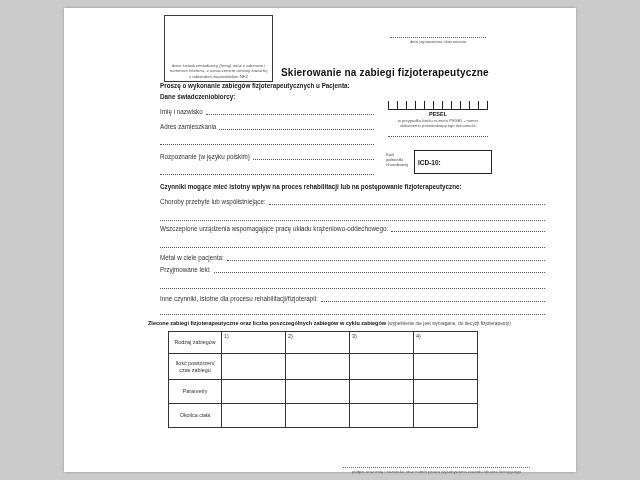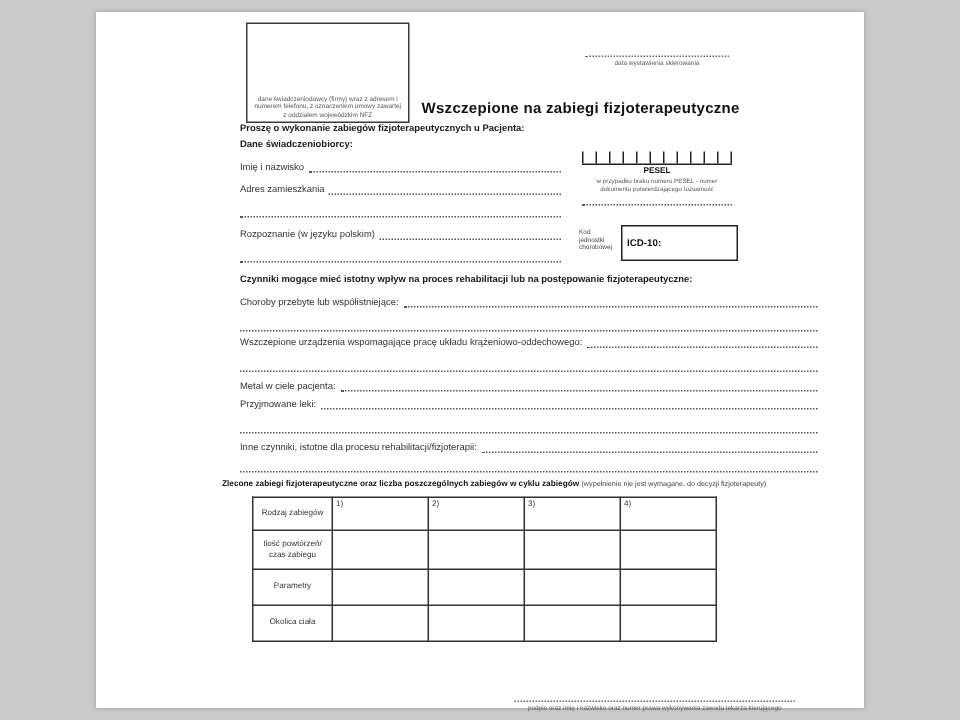--- a/index.html
+++ b/index.html
@@ -65,21 +65,21 @@
 
   <div class="abs stamp-box">
     <div class="stamp-note">dane świadczeniodawcy (firmy) wraz z adresem i numerem telefonu, z oznaczeniem umowy zawartej z oddziałem wojewódzkim NFZ</div>
   </div>
 
   <div class="abs date-block">
     <div class="dotline"></div>
     <div class="tiny-caption">data wystawienia skierowania</div>
   </div>
 
-  <div class="abs title">Wszczepione na zabiegi fizjoterapeutyczne</div>
+  <div class="abs title">Skierowanie na zabiegi fizjoterapeutyczne</div>
 
   <div class="abs bold-line intro">Proszę o wykonanie zabiegów fizjoterapeutycznych u Pacjenta:</div>
   <div class="abs bold-line sec-patient">Dane świadczeniobiorcy:</div>
 
   <div class="abs frow w-left" style="left:96px;top:100px;">
     <span class="lbl">Imię i nazwisko</span>
     <span class="fill"></span>
   </div>
   <div class="abs frow w-left" style="left:96px;top:115px;">
     <span class="lbl">Adres zamieszkania</span>

